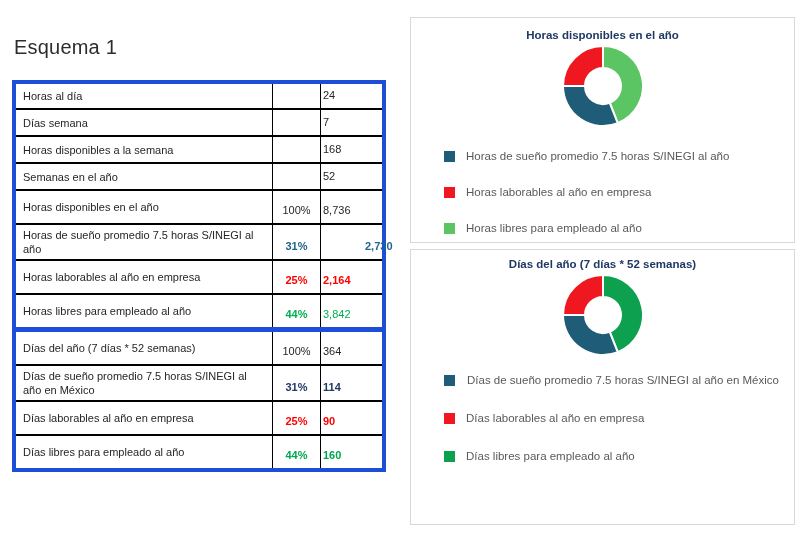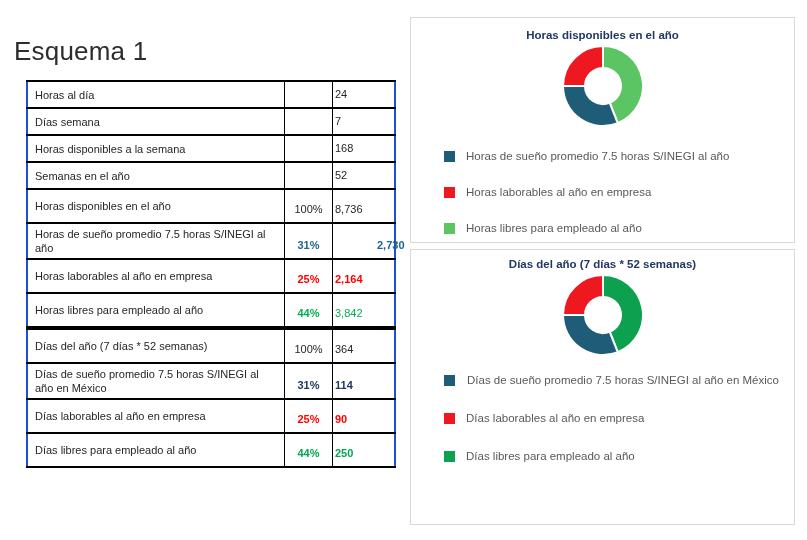--- a/index.html
+++ b/index.html
@@ -1,24 +1,24 @@
 <!DOCTYPE html>
 <html><head>
 <meta charset="utf-8">
 <style>
   html,body{margin:0;padding:0;background:#ffffff;}
   .canvas{position:relative;width:807px;height:540px;background:#ffffff;overflow:hidden;
           font-family:"Liberation Sans",sans-serif;}
 
   
-  .page-title{position:absolute;left:14px;top:36px;margin:0;font-size:26px;font-weight:400;
+  .page-title{position:absolute;left:14px;top:36px;margin:0;font-size:20px;font-weight:400;
               color:#2d2d2d;letter-spacing:.2px;}
 
-  table.datatable{position:absolute;left:26px;border-collapse:collapse;background:#fff;
-                  border:2px solid #1d4ed8;table-layout:fixed;width:341px;}
+  table.datatable{position:absolute;left:12px;border-collapse:collapse;background:#fff;
+                  border:4px solid #1d4ed8;table-layout:fixed;width:341px;}
   #table-hours{top:80px;}
   #table-days{top:328px;}
   .datatable tr{height:27px;}
   .datatable td{border-left:1px solid #000;border-right:1px solid #000;
                 border-top:2px solid #000;border-bottom:2px solid #000;
                 font-size:11px;line-height:14px;color:#262626;}
   .datatable td.lbl{width:245px;padding:3px 4px 3px 7px;vertical-align:middle;}
   .datatable td.pct{width:43px;text-align:center;vertical-align:bottom;padding:12px 2px 6px 2px;}
   .datatable td.val{width:53px;text-align:left;vertical-align:bottom;padding:2px 6px 6px 2px;}
 
@@ -103,21 +103,21 @@
           <td class="val" style="color: rgb(31, 56, 100); font-weight: bold;">114</td>
         </tr>
         <tr>
           <td class="lbl">Días laborables al año en empresa</td>
           <td class="pct" style="color: rgb(255, 0, 0); font-weight: bold;">25%</td>
           <td class="val" style="color: rgb(255, 0, 0); font-weight: bold; margin-top: 44px;">90</td>
         </tr>
         <tr>
           <td class="lbl">Días libres para empleado al año</td>
           <td class="pct" style="color: rgb(0, 166, 81); font-weight: bold;">44%</td>
-          <td class="val" style="color: rgb(0, 166, 81); font-weight: bold;">250</td>
+          <td class="val" style="color: rgb(0, 166, 81); font-weight: bold;">160</td>
         </tr>
       </tbody>
   </table>
 
   <section class="chart-card" id="card-hours">
     <h2 class="chart-title">Horas disponibles en el año</h2>
     <div class="donut">
         <svg viewBox="-42 -42 84 84" width="84" height="84">
           <path d="M0.000,-40.000 A40,40 0 0 1 14.725,37.191 L6.626,16.736 A18,18 0 0 0 0.000,-18.000 Z" fill="#5BC463" stroke="#ffffff" stroke-width="2" stroke-linejoin="round"></path>
           <path d="M14.725,37.191 A40,40 0 0 1 -40.000,0.000 L-18.000,0.000 A18,18 0 0 0 6.626,16.736 Z" fill="#1F5C78" stroke="#ffffff" stroke-width="2" stroke-linejoin="round"></path>

